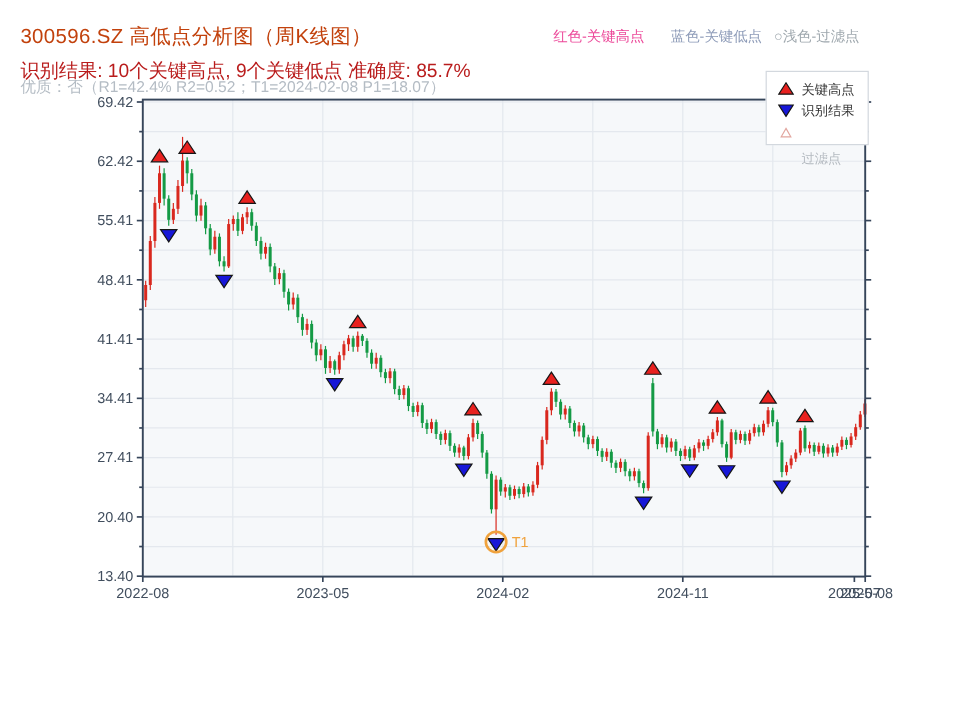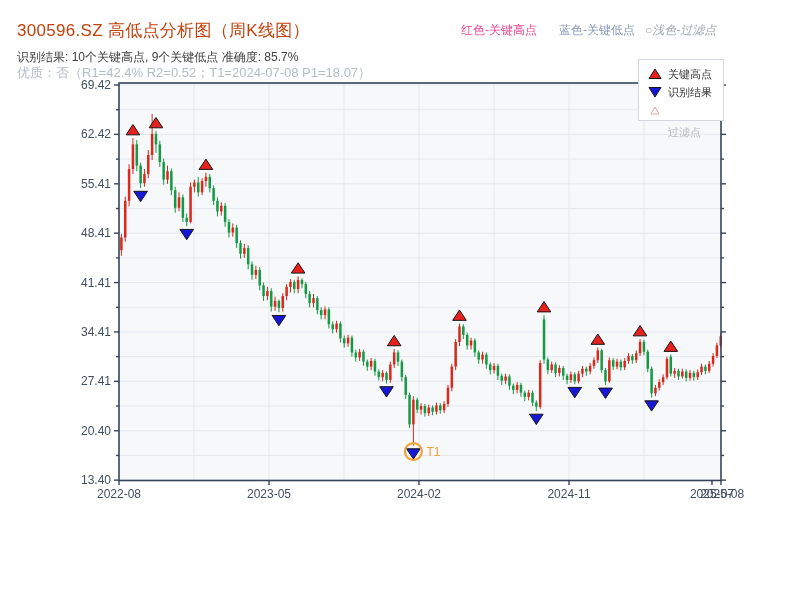--- a/index.html
+++ b/index.html
@@ -2,46 +2,46 @@
 <html><head>
 <meta charset="utf-8">
 <style>
   html,body{margin:0;padding:0;}
   body{
     width:800px;height:600px;position:relative;overflow:hidden;
     background:#ffffff;font-family:"Liberation Sans","DejaVu Sans",sans-serif;
   }
   .abs{position:absolute;}
   #page-title{left:17px;top:19px;font-size:17px;color:#c2410c;letter-spacing:0.3px;z-index:1;white-space:nowrap;}
-  #sub-red{left:17px;top:49px;font-size:12px;color:#404040;z-index:1;white-space:nowrap;}
+  #sub-red{left:17px;top:49px;font-size:16px;color:#b91c1c;z-index:1;white-space:nowrap;}
   #sub-gray{left:17px;top:64px;font-size:13px;color:#b4bcc4;z-index:1;white-space:nowrap;}
   #hints{left:461px;top:22px;font-size:12px;z-index:1;display:flex;white-space:nowrap;}
   #hints .hint-0{margin-right:22px;}
   #hints .hint-1{margin-right:10px;text-align:right;}
   #chart-svg{left:0;top:0;z-index:2;}
   #legend-box{
     left:638px;top:59px;width:86px;height:62px;box-sizing:border-box;
     background:#ffffff;border:1px solid #d3d8de;z-index:6;
     padding:5px 4px 0 9px;
   }
   .lg-row{display:flex;align-items:center;height:18px;font-size:11px;color:#333;}
   .lg-icon{width:14px;height:12px;margin-right:6px;flex:0 0 auto;}
   .lg-label-muted{color:#b4bac0;}
 </style>
 </head>
 <body>
 
 <div class="abs" id="page-title">300596.SZ 高低点分析图（周K线图）</div>
 <div class="abs" id="sub-red">识别结果: 10个关键高点, 9个关键低点  准确度: 85.7%</div>
-<div class="abs" id="sub-gray">优质：否（R1=42.4%  R2=0.52；T1=2024-07-08 P1=18.07）</div>
+<div class="abs" id="sub-gray">优质：否（R1=42.4%  R2=0.52；T1=2024-02-08 P1=18.07）</div>
 
 <div class="abs" id="hints">
   <span class="hint-0" style="color: #ec4899;">红色-关键高点</span>
   <span class="hint-1" style="color: rgb(141, 155, 184);">蓝色-关键低点</span>
-  <span class="hint-2" style="color: rgb(159, 168, 174); font-style: italic;">○浅色-过滤点</span>
+  <span class="hint-2" style="color: rgb(159, 168, 174);">○浅色-过滤点</span>
 </div>
 
 <svg class="abs" id="chart-svg" width="800" height="600" xmlns="http://www.w3.org/2000/svg">
     <rect x="119" y="83" width="602" height="397.5" fill="#f6f8fa"></rect>
     <g stroke="#e4e8ee" stroke-width="1">
       <line x1="194" y1="83" x2="194" y2="480.5"></line>
       <line x1="269" y1="83" x2="269" y2="480.5"></line>
       <line x1="344" y1="83" x2="344" y2="480.5"></line>
       <line x1="419" y1="83" x2="419" y2="480.5"></line>
       <line x1="494" y1="83" x2="494" y2="480.5"></line>

